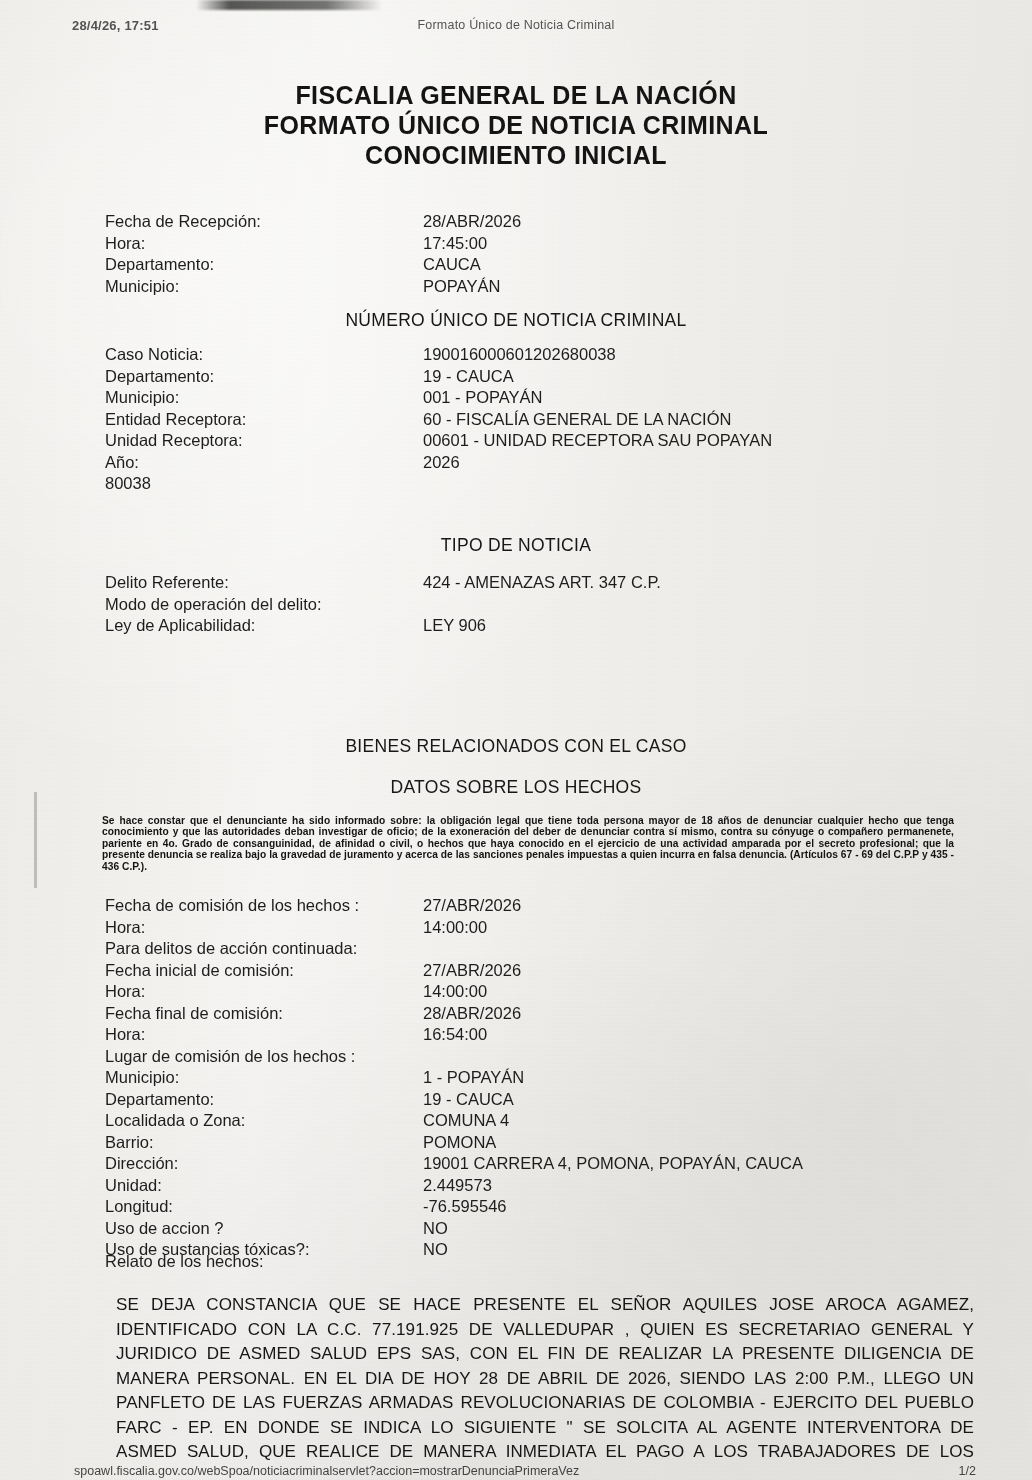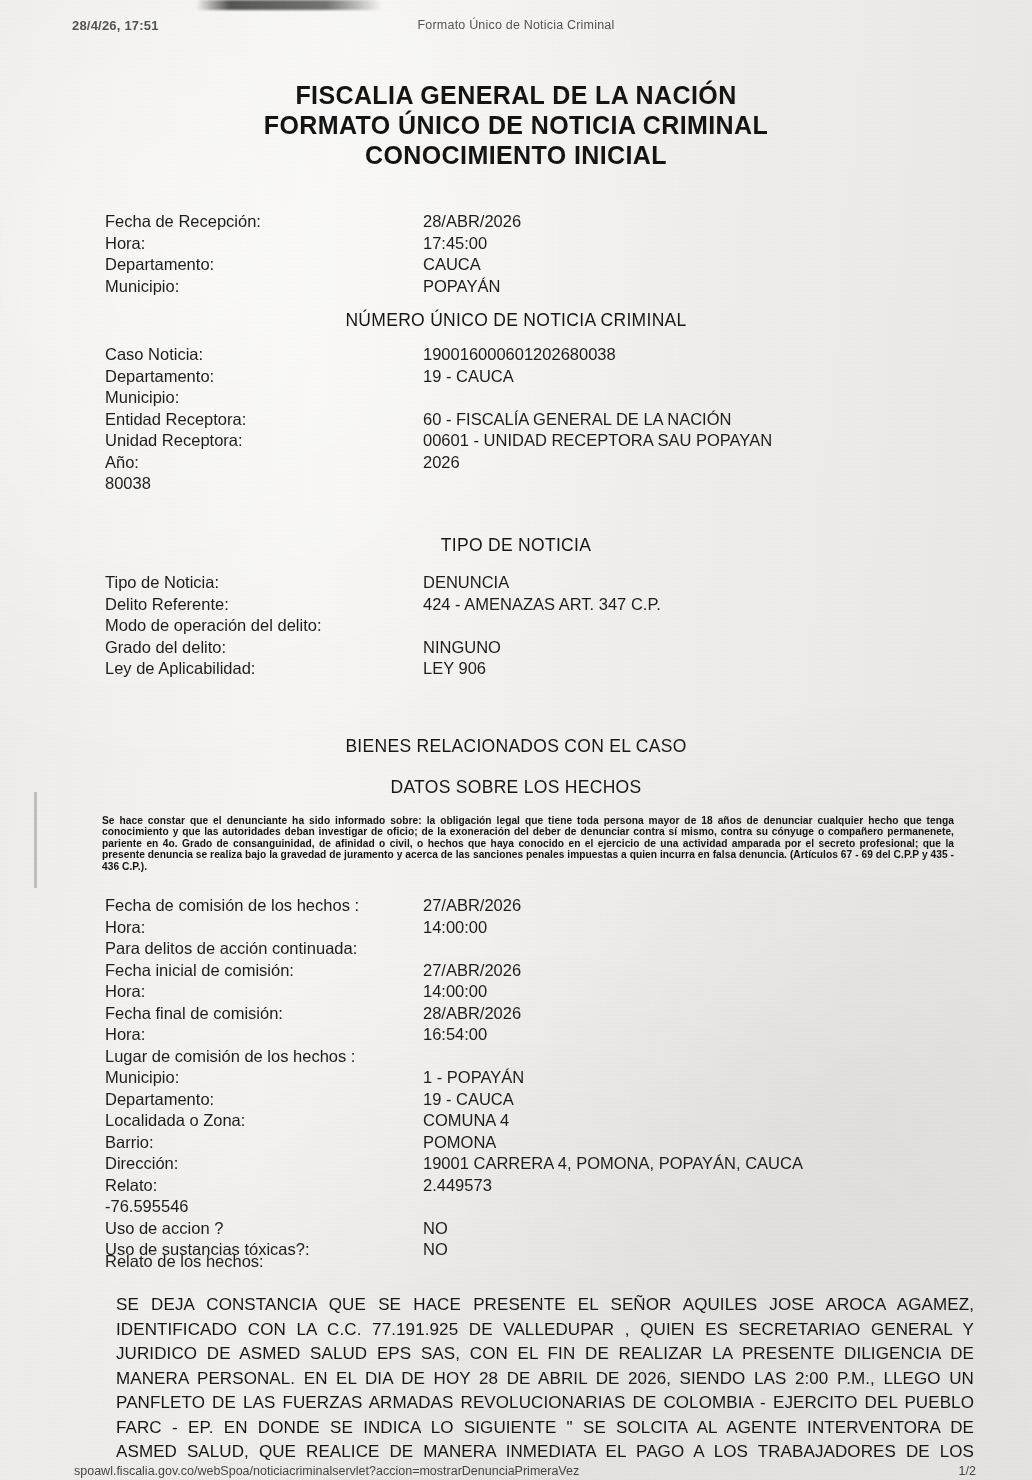--- a/index.html
+++ b/index.html
@@ -204,57 +204,50 @@
         <div class="row">
           <span class="lbl">Caso Noticia:</span>
           <span class="val">190016000601202680038</span>
         </div>
         <div class="row">
           <span class="lbl">Departamento:</span>
           <span class="val">19 - CAUCA</span>
         </div>
         <div class="row">
           <span class="lbl">Municipio:</span>
+          <span class="val">001 - POPAYÁN</span>
         </div>
         <div class="row">
           <span class="lbl">Entidad Receptora:</span>
           <span class="val">60 - FISCALÍA GENERAL DE LA NACIÓN</span>
         </div>
         <div class="row">
           <span class="lbl">Unidad Receptora:</span>
           <span class="val">00601 - UNIDAD RECEPTORA SAU POPAYAN</span>
         </div>
         <div class="row">
           <span class="lbl">Año:</span>
           <span class="val">2026</span>
         </div>
         <div class="row">
           <span class="val">80038</span>
         </div>
       </div>
 
     <div class="section-head" style="top:535px;">TIPO DE NOTICIA</div>
     <div class="block" id="notice-block" style="top:572px;">
-        <div class="row">
-          <span class="lbl">Tipo de Noticia:</span>
-          <span class="val">DENUNCIA</span>
-        </div>
         <div class="row">
           <span class="lbl">Delito Referente:</span>
           <span class="val">424 - AMENAZAS ART. 347 C.P.</span>
         </div>
         <div class="row blankval">
           <span class="lbl">Modo de operación del delito:</span>
           <span class="val">&nbsp;</span>
         </div>
         <div class="row">
-          <span class="lbl">Grado del delito:</span>
-          <span class="val">NINGUNO</span>
-        </div>
-        <div class="row">
           <span class="lbl">Ley de Aplicabilidad:</span>
           <span class="val">LEY 906</span>
         </div>
       </div>
 
     <div class="section-head" style="top:736px;">BIENES RELACIONADOS CON EL CASO</div>
     <div class="section-head" style="top:777px;">DATOS SOBRE LOS HECHOS</div>
 
     <div class="fineprint" style="top:815px;">Se hace constar que el denunciante ha sido informado sobre: la obligación legal que tiene toda persona mayor de 18 años de denunciar cualquier hecho que tenga conocimiento y que las autoridades deban investigar de oficio; de la exoneración del deber de denunciar contra sí mismo, contra su cónyuge o compañero permanenete, pariente en 4o. Grado de consanguinidad, de afinidad o civil, o hechos que haya conocido en el ejercicio de una actividad amparada por el secreto profesional; que la presente denuncia se realiza bajo la gravedad de juramento y acerca de las sanciones penales impuestas a quien incurra en falsa denuncia. (Artículos 67 - 69 del C.P.P y 435 - 436 C.P.).</div>
 
@@ -305,24 +298,25 @@
         </div>
         <div class="row">
           <span class="lbl">Barrio:</span>
           <span class="val">POMONA</span>
         </div>
         <div class="row">
           <span class="lbl">Dirección:</span>
           <span class="val">19001 CARRERA 4, POMONA, POPAYÁN, CAUCA</span>
         </div>
         <div class="row">
-          <span class="lbl">Relato:</span>
+          <span class="lbl">Unidad:</span>
           <span class="val">2.449573</span>
         </div>
         <div class="row">
+          <span class="lbl">Longitud:</span>
           <span class="val">-76.595546</span>
         </div>
         <div class="row">
           <span class="lbl">Uso de accion ?</span>
           <span class="val">NO</span>
         </div>
         <div class="row">
           <span class="lbl">Uso de sustancias tóxicas?:</span>
           <span class="val">NO</span>
         </div>

